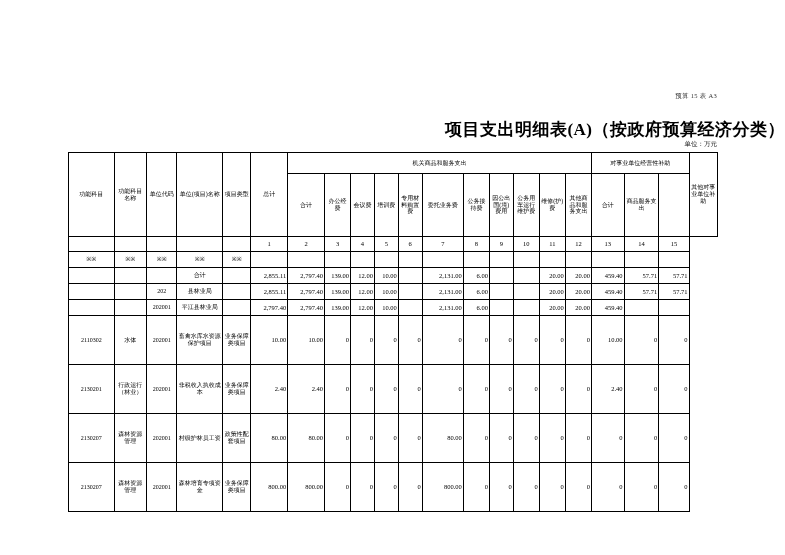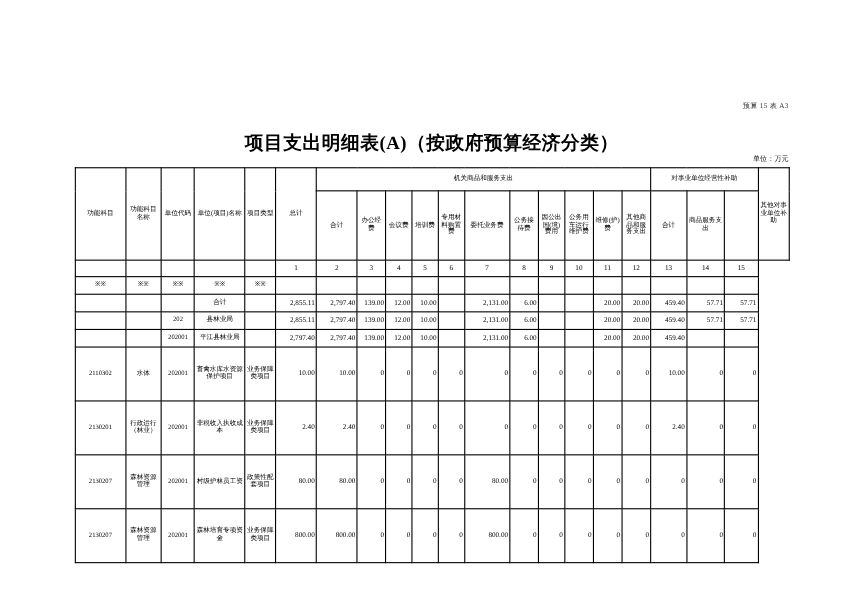--- a/index.html
+++ b/index.html
@@ -26,21 +26,21 @@
     right: 68px;
     font-size: 6.5px;
     color: #333;
     letter-spacing: 0.3px;
   }
   .doc-title {
     position: absolute;
     top: 118px;
     left: 0;
     width: 785px;
-    text-align: center;
+    text-align: right;
     font-size: 17px;
     font-weight: bold;
     letter-spacing: 0.5px;
   }
   .unit-note {
     position: absolute;
     top: 140px;
     right: 68px;
     font-size: 6.5px;
     color: #111;

